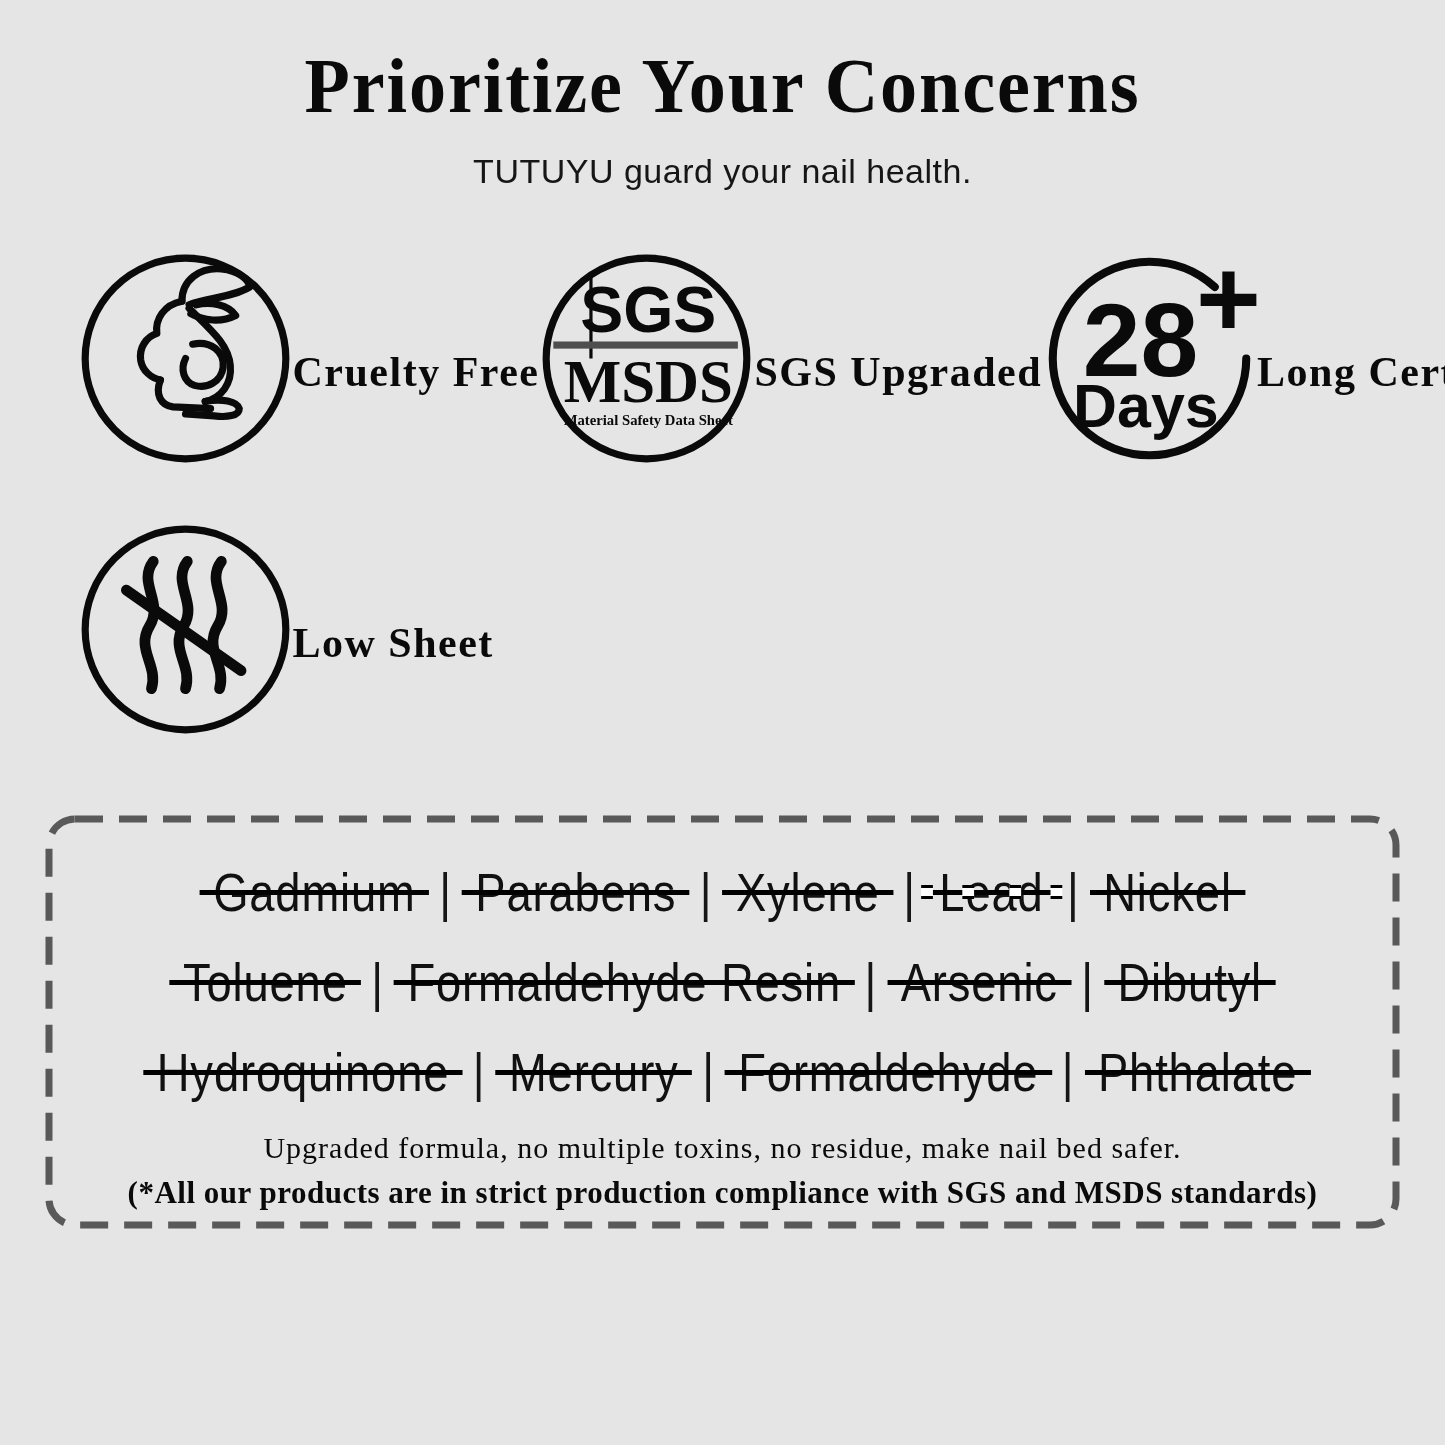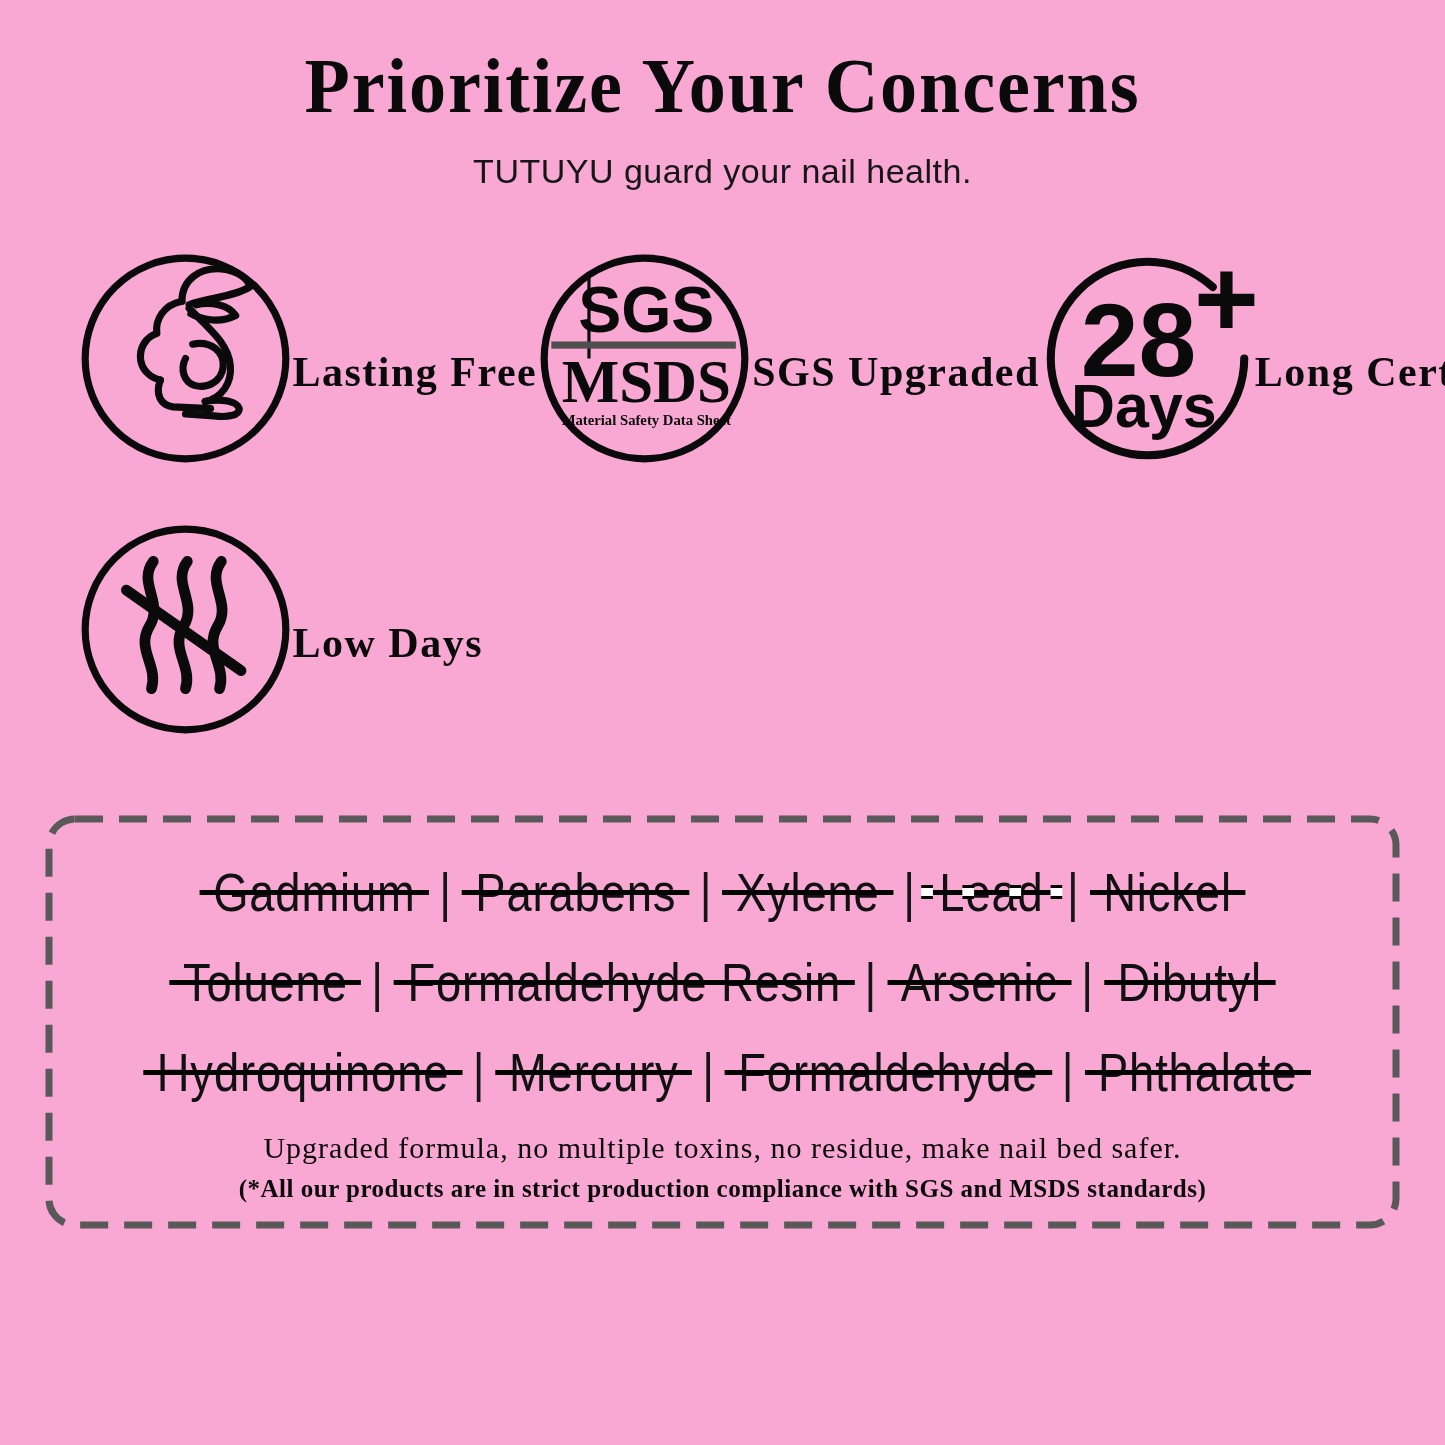--- a/index.html
+++ b/index.html
@@ -1,19 +1,19 @@
 <!DOCTYPE html>
 <html><head>
 <meta charset="utf-8">
 <style>
   html,body{margin:0;padding:0;background:#fff;}
   .canvas{
     position:relative;
     width:1445px;height:1445px;
-    background:#f9a8d4;
+    background:#e5e5e5;
     font-family:"Liberation Serif", serif;
     color:#0a0a0a;
     overflow:hidden;
   }
   
   .title{
     margin:0;
     padding-top:44px;
     text-align:center;
     font-family:"Liberation Serif", serif;
@@ -100,21 +100,21 @@
     margin-top:14px;
     font-family:"Liberation Serif", serif;
     font-weight:normal;
     font-size:30px;
     letter-spacing:1px;
   }
   .note2{
     margin-top:10px;
     font-family:"Liberation Serif", serif;
     font-weight:bold;
-    font-size:25px;
+    font-size:31px;
     letter-spacing:0.5px;
   }
   .svg-sans{font-family:"Liberation Sans", sans-serif;}
   .svg-serif{font-family:"Liberation Serif", serif;}
 </style>
 </head>
 <body>
 
 <div class="canvas">
 
@@ -127,21 +127,21 @@
       <svg viewBox="0 0 120 120" aria-hidden="true">
         <circle class="stroke" cx="60" cy="60" r="56"></circle>
         <path class="stroke" d="M58 28 C58 16 68 9 80 10 C90 11 95 16 96 20 C86 26 72 26 62 30"></path>
         <path class="stroke" d="M66 30 C74 28 84 30 88 36 C80 40 70 39 63 35"></path>
         <path class="stroke" d="M58 28 C48 30 43 38 44 46 C38 48 34 54 35 61 C36 67 41 71 46 72"></path>
         <path class="stroke" d="M62 32 C74 44 84 52 85 64 C86 74 80 82 71 84"></path>
         <path class="stroke" d="M64 52 C74 50 82 56 81 65 C80 73 72 77 65 75 C59 73 57 66 60 60"></path>
         <path class="stroke" d="M46 72 C43 80 46 86 53 87 L74 88"></path>
         <path class="stroke" d="M71 84 C80 82 89 84 90 88 C90 92 83 93 76 92 L60 91"></path>
       </svg>
-      <div class="label">Lasting Free</div>
+      <div class="label">Cruelty Free</div>
     </div>
 
 
     <div class="card">
       <svg viewBox="0 0 120 120" aria-hidden="true">
         <circle class="stroke" cx="60" cy="60" r="56"></circle>
         <line x1="29" y1="12" x2="29" y2="60" stroke="#0a0a0a" stroke-width="1.8"></line>
         <rect x="8" y="50.5" width="103" height="4" fill="#4f4f4f"></rect>
         <text class="svg-sans" x="61" y="45" font-size="36" font-weight="bold" text-anchor="middle" fill="#0a0a0a">SGS</text>
         <text class="svg-serif" x="61" y="84" font-size="34" font-weight="bold" text-anchor="middle" fill="#0a0a0a">MSDS</text>
@@ -162,21 +162,21 @@
 
 
     <div class="card">
       <svg viewBox="0 0 120 120" aria-hidden="true">
         <circle class="stroke" cx="60" cy="60" r="56"></circle>
         <path class="stroke-thick" d="M42 22 C33 34 48 45 40 58 C32 71 45 80 41 93"></path>
         <path class="stroke-thick" d="M61 22 C52 34 67 45 59 58 C51 71 64 80 60 93"></path>
         <path class="stroke-thick" d="M80 22 C71 34 86 45 78 58 C70 71 83 80 79 93"></path>
         <path class="stroke-thick" d="M27 38 L91 83"></path>
       </svg>
-      <div class="label">Low Days</div>
+      <div class="label">Low Sheet</div>
     </div>
 
   </div>
 
   <div class="toxin-box">
     <svg class="dash-border" viewBox="0 0 1355 414" aria-hidden="true">
       <rect x="4" y="4" width="1347" height="406" rx="26" fill="none" stroke="#595959" stroke-width="7" stroke-dasharray="28 16"></rect>
     </svg>
 
     <div class="chem-row">

